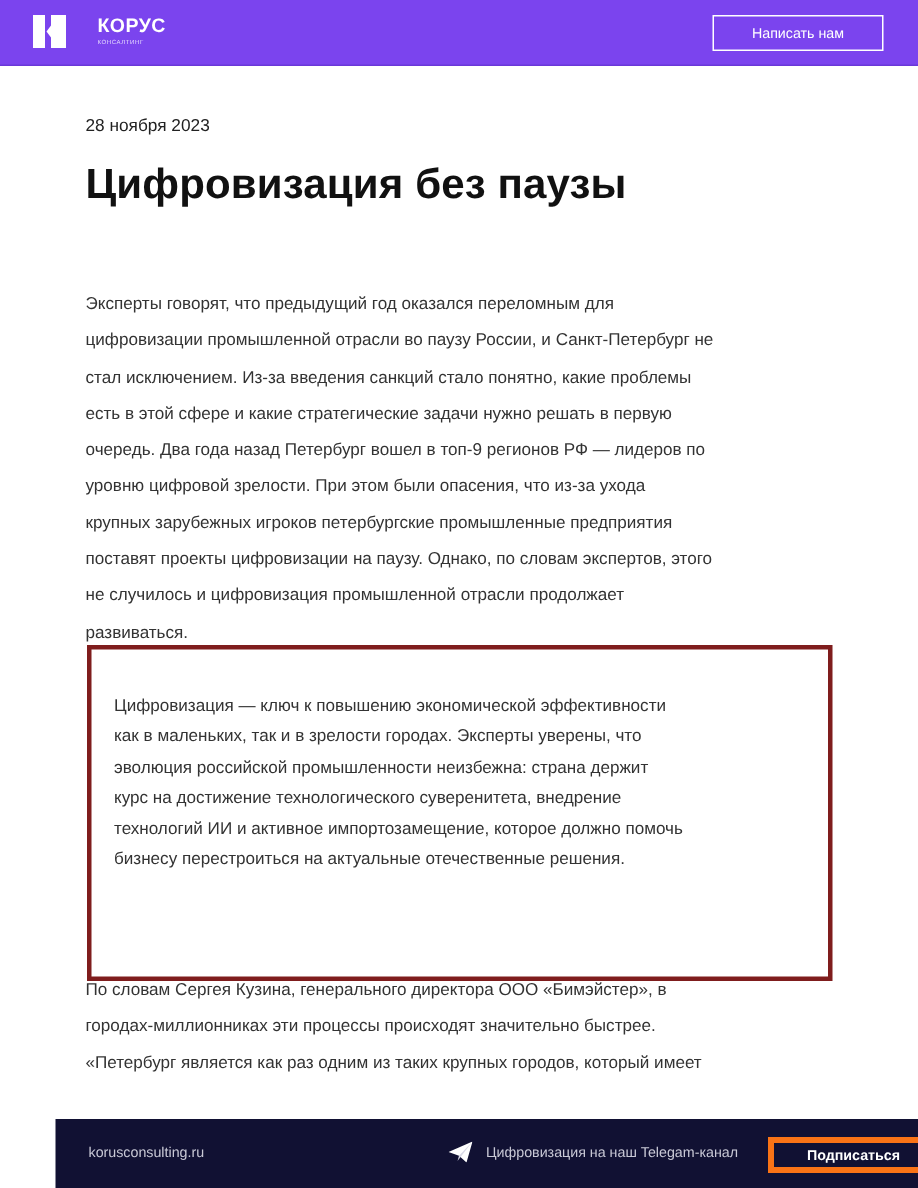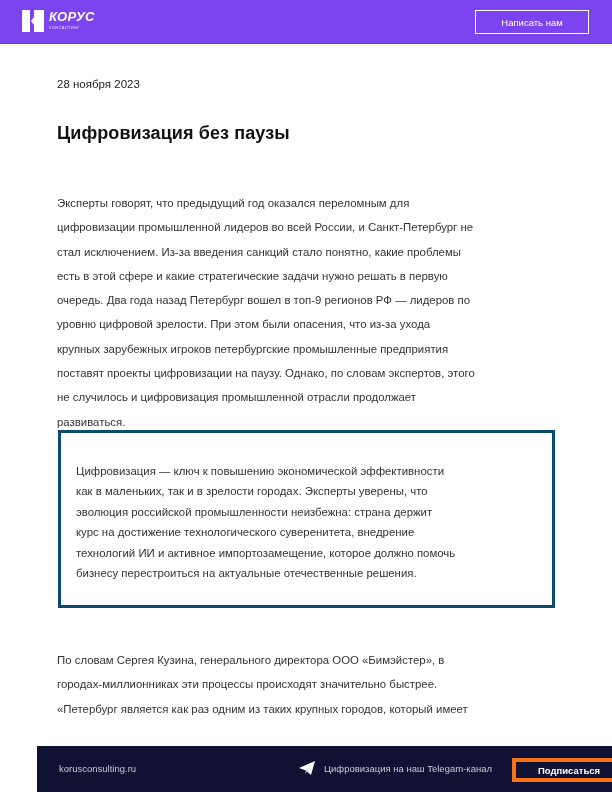--- a/index.html
+++ b/index.html
@@ -6,43 +6,43 @@
     html, body { width: 612px; height: 792px; overflow: hidden; background: #ffffff; }
     body { font-family: "Liberation Sans", "DejaVu Sans", sans-serif; color: #1a1a1a; position: relative; }
 
     .header {
       position: absolute; left: 0; top: 0; width: 612px; height: 44px;
       background: #7b44ee;
       border-bottom: 1px solid #6a38d8;
     }
     .logo { position: absolute; left: 22px; top: 10px; height: 24px; display: flex; align-items: flex-start; }
     .logo-mark { width: 22px; height: 22px; position: relative; }
-    .logo-text-wrap { margin-left: 5px; display: flex; flex-direction: column; font-style: italic; }
+    .logo-text-wrap { margin-left: 21px; display: flex; flex-direction: column; }
     .logo-text { color: #ffffff; font-weight: bold; font-size: 13px; letter-spacing: 0.3px; line-height: 14px; }
     .logo-sub { color: #e6dcff; font-size: 4px; line-height: 5px; letter-spacing: 0.4px; margin-top: 1px; }
     .header-btn {
       position: absolute; left: 475px; top: 10px; width: 114px; height: 24px;
       border: 1px solid #ffffff; background: transparent; color: #ffffff;
       font-size: 9.5px; font-weight: normal; display: flex; align-items: center; justify-content: center;
       font-family: "Liberation Sans", sans-serif;
     }
 
     .date { position: absolute; left: 57px; top: 78px; font-size: 11.5px; color: #222; }
-    .title { position: absolute; left: 57px; top: 123px; font-size: 18px; font-weight: bold; color: #111; letter-spacing: 0.1px; }
+    .title { position: absolute; left: 57px; top: 107px; font-size: 28px; font-weight: bold; color: #111; letter-spacing: 0.1px; }
 
     .para {
       position: absolute; left: 57px; width: 510px;
       font-size: 11.4px; line-height: 24.3px; color: #333;
     }
     .para p { white-space: nowrap; }
     .p1 { top: 191px; }
 
     .quote-box {
-      position: absolute; left: 58px; top: 430px; width: 497px; height: 178px;
-      border: 3px solid #0c4a6e; background: #ffffff;
+      position: absolute; left: 58px; top: 430px; width: 497px; height: 224px;
+      border: 3px solid #7f1d1d; background: #ffffff;
     }
     .quote-text {
       position: absolute; left: 15px; top: 28px;
       font-size: 11.4px; line-height: 20.4px; color: #333;
     }
     .quote-text p { white-space: nowrap; }
 
     .p2 { top: 648px; }
 
     .footer {
@@ -79,21 +79,21 @@
   </div>
   <button class="header-btn">Написать нам</button>
 </header>
 
 <main>
   <div class="date">28 ноября 2023</div>
   <h1 class="title">Цифровизация без паузы</h1>
 
   <div class="para p1">
     <p>Эксперты говорят, что предыдущий год оказался переломным для</p>
-    <p>цифровизации промышленной лидеров во всей России, и Санкт-Петербург не</p>
+    <p>цифровизации промышленной отрасли во паузу России, и Санкт-Петербург не</p>
     <p>стал исключением. Из-за введения санкций стало понятно, какие проблемы</p>
     <p>есть в этой сфере и какие стратегические задачи нужно решать в первую</p>
     <p>очередь. Два года назад Петербург вошел в топ-9 регионов РФ — лидеров по</p>
     <p>уровню цифровой зрелости. При этом были опасения, что из-за ухода</p>
     <p>крупных зарубежных игроков петербургские промышленные предприятия</p>
     <p>поставят проекты цифровизации на паузу. Однако, по словам экспертов, этого</p>
     <p>не случилось и цифровизация промышленной отрасли продолжает</p>
     <p>развиваться.</p>
   </div>
 

